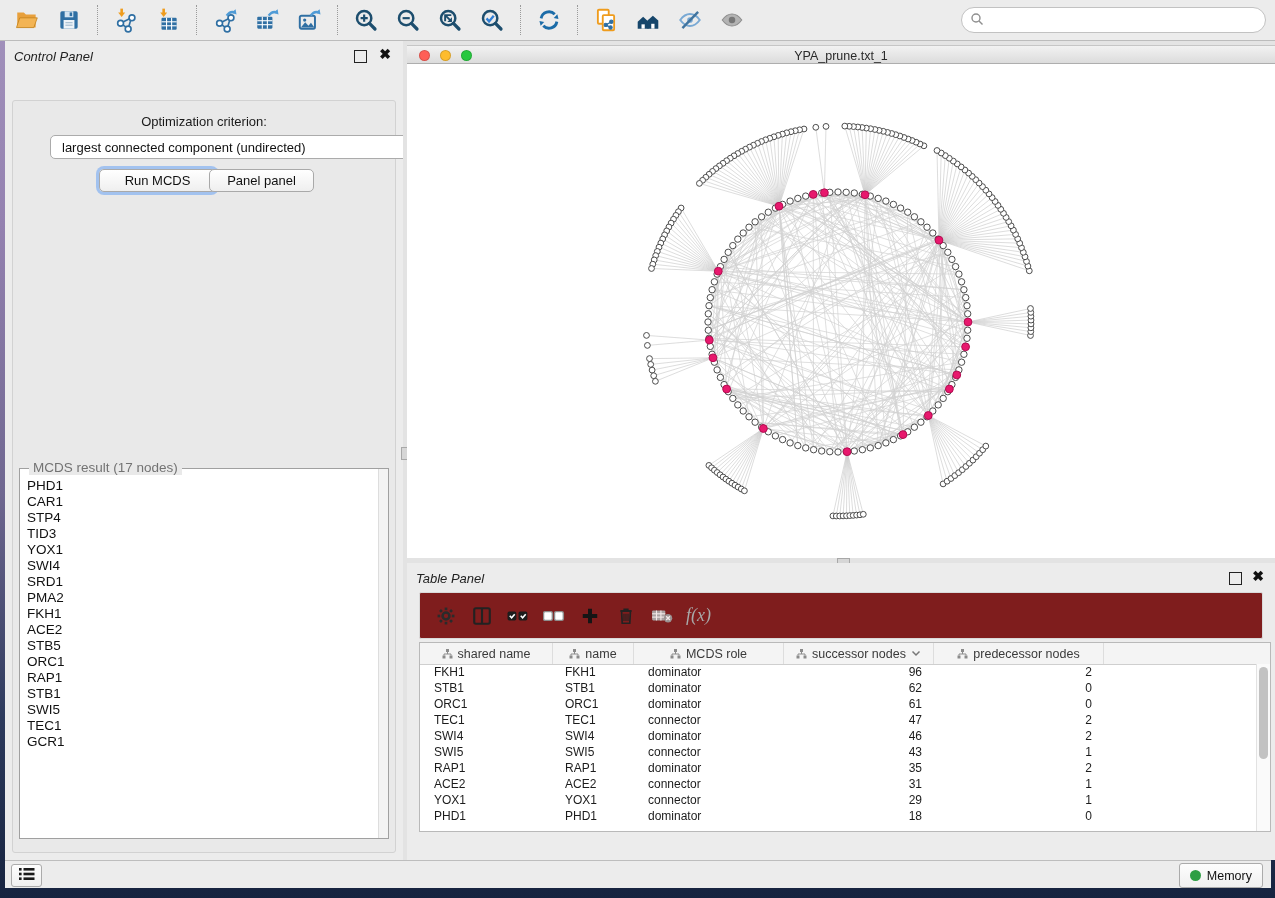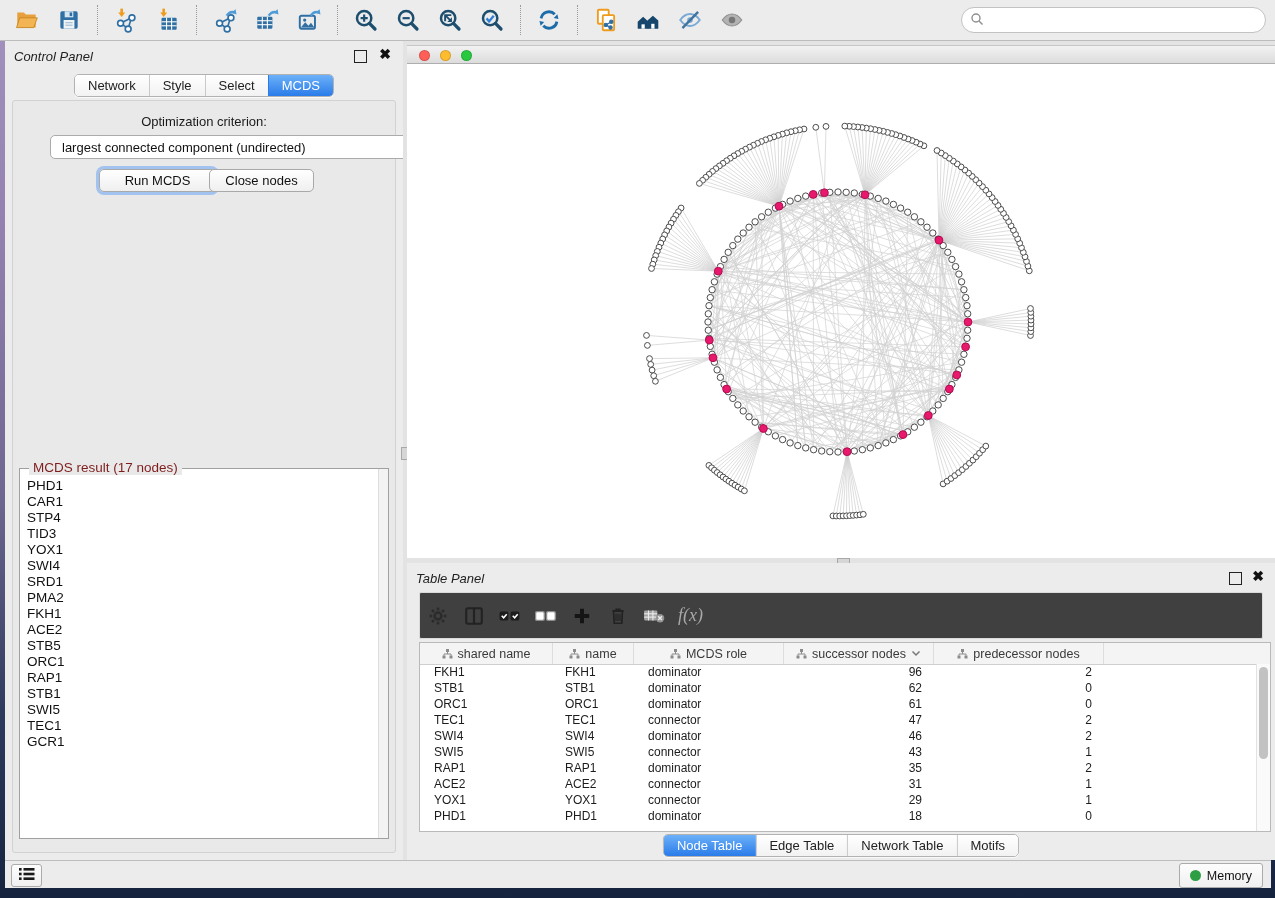--- a/index.html
+++ b/index.html
@@ -35,40 +35,40 @@
   .combo{position:absolute;left:37px;top:34px;width:378px;height:24px;background:#fff;border:1px solid #ababab;
     border-radius:5px;box-sizing:border-box;display:flex;align-items:center;}
   .combo-text{flex:1;font-size:13px;color:#111;padding-left:11px;white-space:nowrap;}
   .combo-stepper{width:20px;height:20px;margin-right:1px;border-radius:4px;background:linear-gradient(#62a7f8,#1f70e9);
     display:flex;flex-direction:column;align-items:center;justify-content:center;gap:1px;}
   .push-btn{position:absolute;height:23px;background:linear-gradient(#ffffff,#efefef);border:1px solid #a9a9a9;
     border-radius:5px;font-size:13px;color:#111;display:flex;align-items:center;justify-content:center;box-sizing:border-box;}
   .run-btn{left:86px;top:68px;width:117px;box-shadow:0 0 0 3px rgba(104,162,244,.55);}
   .closepanel-btn{left:196px;top:68px;width:105px;}
   .mcds-group{position:absolute;left:6px;top:367px;width:370px;height:371px;border:1px solid #a0a0a0;background:#fff;box-sizing:border-box;}
-  .mcds-legend{position:absolute;left:9px;top:-9px;background:#e9e9e9;padding:0 4px;font-size:13.5px;color:#7f1d1d;}
+  .mcds-legend{position:absolute;left:9px;top:-9px;background:#e9e9e9;padding:0 4px;font-size:13.5px;color:#737373;}
   .mcds-list{position:absolute;left:0;top:3px;bottom:0;right:9px;overflow:hidden;padding:6px 0 0 7px;}
   .list-item{font-size:13.5px;line-height:16px;color:#111;}
   .mcds-scroll{position:absolute;right:0;top:0;bottom:0;width:9px;background:#f3f3f3;border-left:1px solid #ddd;}
   
   .v-split{left:403px;top:41px;width:4px;height:819px;background:#e3e3e3;border-right:1px solid #adadad;}
   .v-split-handle{position:absolute;left:-2px;top:406px;width:7px;height:11px;background:#d6d6d6;border:1px solid #a8a8a8;}
   .h-split{left:407px;top:558px;width:868px;height:5px;background:#e3e3e3;}
   .h-split-handle{position:absolute;left:430px;top:0;width:11px;height:4px;background:#d6d6d6;border:1px solid #a8a8a8;}
   
   .net-window{left:407px;top:41px;width:868px;height:517px;background:#e4e4e4;}
   .net-titlebar{position:absolute;left:0;top:4px;width:100%;height:19px;
     background:linear-gradient(#f2f2f2,#dcdcdc);border-top:1px solid #c6c6c6;border-bottom:1px solid #aeaeae;box-sizing:border-box;}
   .tl{position:absolute;top:4px;width:11px;height:11px;border-radius:50%;box-sizing:border-box;}
   .net-title{position:absolute;width:100%;text-align:center;top:3px;font-size:12.5px;color:#2a2a2a;}
   .net-canvas{position:absolute;left:0;top:23px;width:868px;height:494px;background:#fff;}
   
   .table-panel{left:407px;top:563px;width:868px;height:297px;background:#ececec;}
-  .tp-toolbar{position:absolute;left:12px;top:29px;width:844px;height:47px;background:#404040;border:1px solid #dadada;
-    border-radius:2px;display:flex;align-items:center;padding-left:0;box-sizing:border-box;}
+  .tp-toolbar{position:absolute;left:12px;top:29px;width:844px;height:47px;background:#7f1d1d;border:1px solid #dadada;
+    border-radius:2px;display:flex;align-items:center;padding-left:8px;box-sizing:border-box;}
   .tp-icon{width:36px;height:36px;display:flex;align-items:center;justify-content:center;}
   .fx-label{font-family:"Liberation Serif",serif;font-style:italic;font-size:18px;color:#a8a8a8;margin-left:6px;}
   .ntable{position:absolute;left:12px;top:79px;width:852px;height:190px;background:#fff;border:1px solid #b9b9b9;box-sizing:border-box;}
   .thead{display:flex;height:21px;background:#f4f4f4;border-bottom:1px solid #cfcfcf;}
   .th{display:flex;align-items:center;justify-content:center;gap:5px;font-size:12.5px;color:#3a3a3a;
     border-right:1px solid #ddd;box-sizing:border-box;overflow:hidden;white-space:nowrap;}
   .tbody{position:absolute;left:0;top:21px;right:13px;bottom:0;overflow:hidden;}
   .tr{display:flex;height:16px;align-items:center;}
   .td{font-size:12px;color:#1c1c1c;box-sizing:border-box;overflow:hidden;white-space:nowrap;}
   .c0{width:133px;}.c1{width:81px;}.c2{width:150px;}.c3{width:150px;}.c4{width:170px;}
@@ -253,41 +253,35 @@
         <path d="M3 12c2.6-3.6 6-5.5 9-5.5s6.4 1.9 9 5.5c-2.6 3.6-6 5.5-9 5.5S5.6 15.6 3 12z" fill="#b3b3b3" stroke="#8e8e8e"></path>
         <circle cx="12" cy="12" r="3" fill="#777"></circle>
       </svg>
     </div>
   </div>
 
 <div class="abs control-panel">
   <div class="panel-title">Control Panel</div>
   <div class="float-btn" style="right:36px;"></div>
   <div class="close-btn" style="right:12px;">✖</div>
-  <div class="seg-tabs cp-tabs">
-      <div class="seg-tab">Network</div>
-      <div class="seg-tab">Style</div>
-      <div class="seg-tab">Select</div>
-      <div class="seg-tab active">MCDS</div>
-    </div>
   <div class="cp-inner">
     <div class="opt-label">Optimization criterion:</div>
     <div class="combo">
       <span class="combo-text">largest connected component (undirected)</span>
       <span class="combo-stepper">
         <svg width="9" height="6" viewBox="0 0 9 6">
             <path d="M1 5l3.5-4L8 5" fill="none" stroke="#fff" stroke-width="1.6"></path>
           </svg>
         <svg width="9" height="6" viewBox="0 0 9 6">
             <path d="M1 1l3.5 4L8 1" fill="none" stroke="#fff" stroke-width="1.6"></path>
           </svg>
       </span>
     </div>
     <div class="push-btn run-btn">Run MCDS</div>
-    <div class="push-btn closepanel-btn">Close nodes</div>
+    <div class="push-btn closepanel-btn">Panel panel</div>
     <div class="mcds-group">
       <div class="mcds-legend">MCDS result (17 nodes)</div>
       <div class="mcds-list">
           <div class="list-item">PHD1</div>
           <div class="list-item">CAR1</div>
           <div class="list-item">STP4</div>
           <div class="list-item">TID3</div>
           <div class="list-item">YOX1</div>
           <div class="list-item">SWI4</div>
           <div class="list-item">SRD1</div>
@@ -312,20 +306,21 @@
   </div>
 <div class="abs h-split">
     <div class="h-split-handle"></div>
   </div>
 
 <div class="abs net-window">
   <div class="net-titlebar">
     <span class="tl" style="left: 12px; background: rgb(255, 95, 87); border: 1px solid rgba(0, 0, 0, 0.15);"></span>
     <span class="tl" style="left: 33px; background: rgb(254, 188, 46); border: 1px solid rgba(0, 0, 0, 0.15);"></span>
     <span class="tl" style="left: 54px; background: rgb(40, 200, 64); border: 1px solid rgba(0, 0, 0, 0.15);"></span>
+    <div class="net-title">YPA_prune.txt_1</div>
   </div>
   <div class="net-canvas">
     <svg width="868" height="494" viewBox="0 0 868 494">
         <g stroke="#b3b3b3" stroke-width="0.7" opacity="0.6">
           <line x1="406.2" y1="130.4" x2="431.0" y2="388.0"></line>
           <line x1="406.2" y1="130.4" x2="336.2" y2="169.0"></line>
           <line x1="406.2" y1="130.4" x2="321.2" y2="327.7"></line>
           <line x1="406.2" y1="130.4" x2="406.6" y2="130.3"></line>
           <line x1="406.2" y1="130.4" x2="317.1" y2="195.4"></line>
           <line x1="406.2" y1="130.4" x2="478.9" y2="137.1"></line>
@@ -1264,26 +1259,20 @@
           <div class="td c2">dominator</div>
           <div class="td c3">18</div>
           <div class="td c4">0</div>
           <div class="td filler"></div>
         </div>
       </div>
     <div class="tscroll">
         <div class="tthumb"></div>
       </div>
   </div>
-  <div class="seg-tabs tp-tabs">
-      <div class="seg-tab active">Node Table</div>
-      <div class="seg-tab">Edge Table</div>
-      <div class="seg-tab">Network Table</div>
-      <div class="seg-tab">Motifs</div>
-    </div>
 </div>
 
 <div class="abs statusbar">
   <div class="sb-left-btn">
     <span>
       <svg width="16" height="14" viewBox="0 0 16 14">
           <g fill="#1a1a1a">
             <rect x="0" y="1" width="2.6" height="2.6"></rect>
             <rect x="4.5" y="1" width="11" height="2.6"></rect>
             <rect x="0" y="5.7" width="2.6" height="2.6"></rect>

